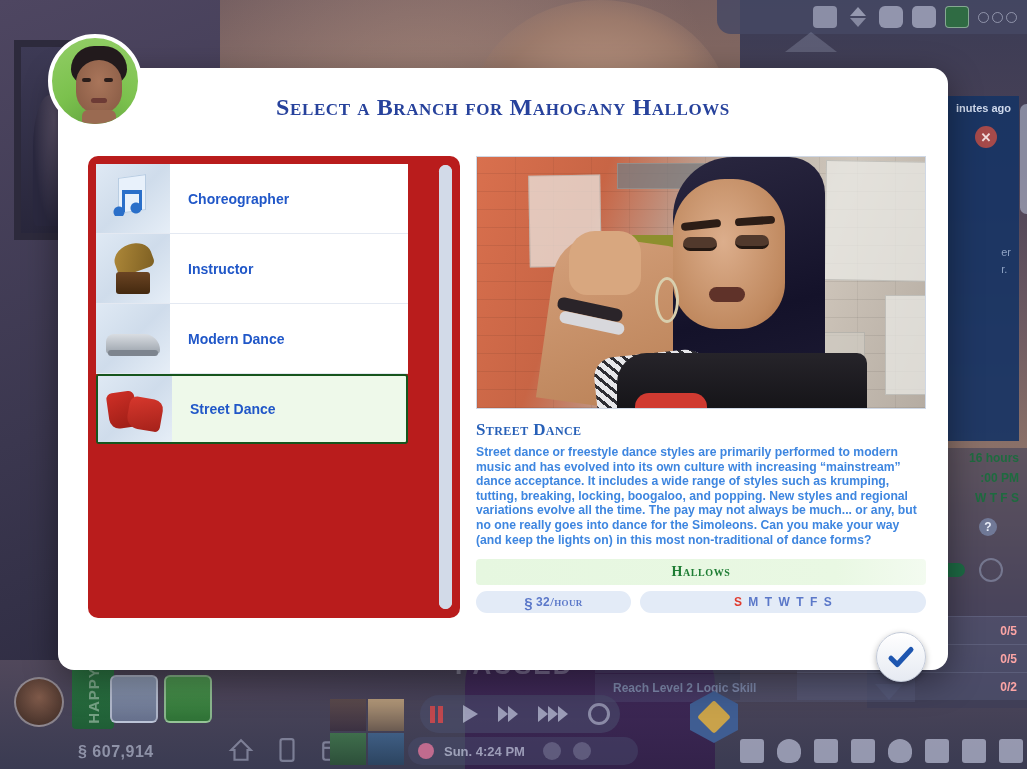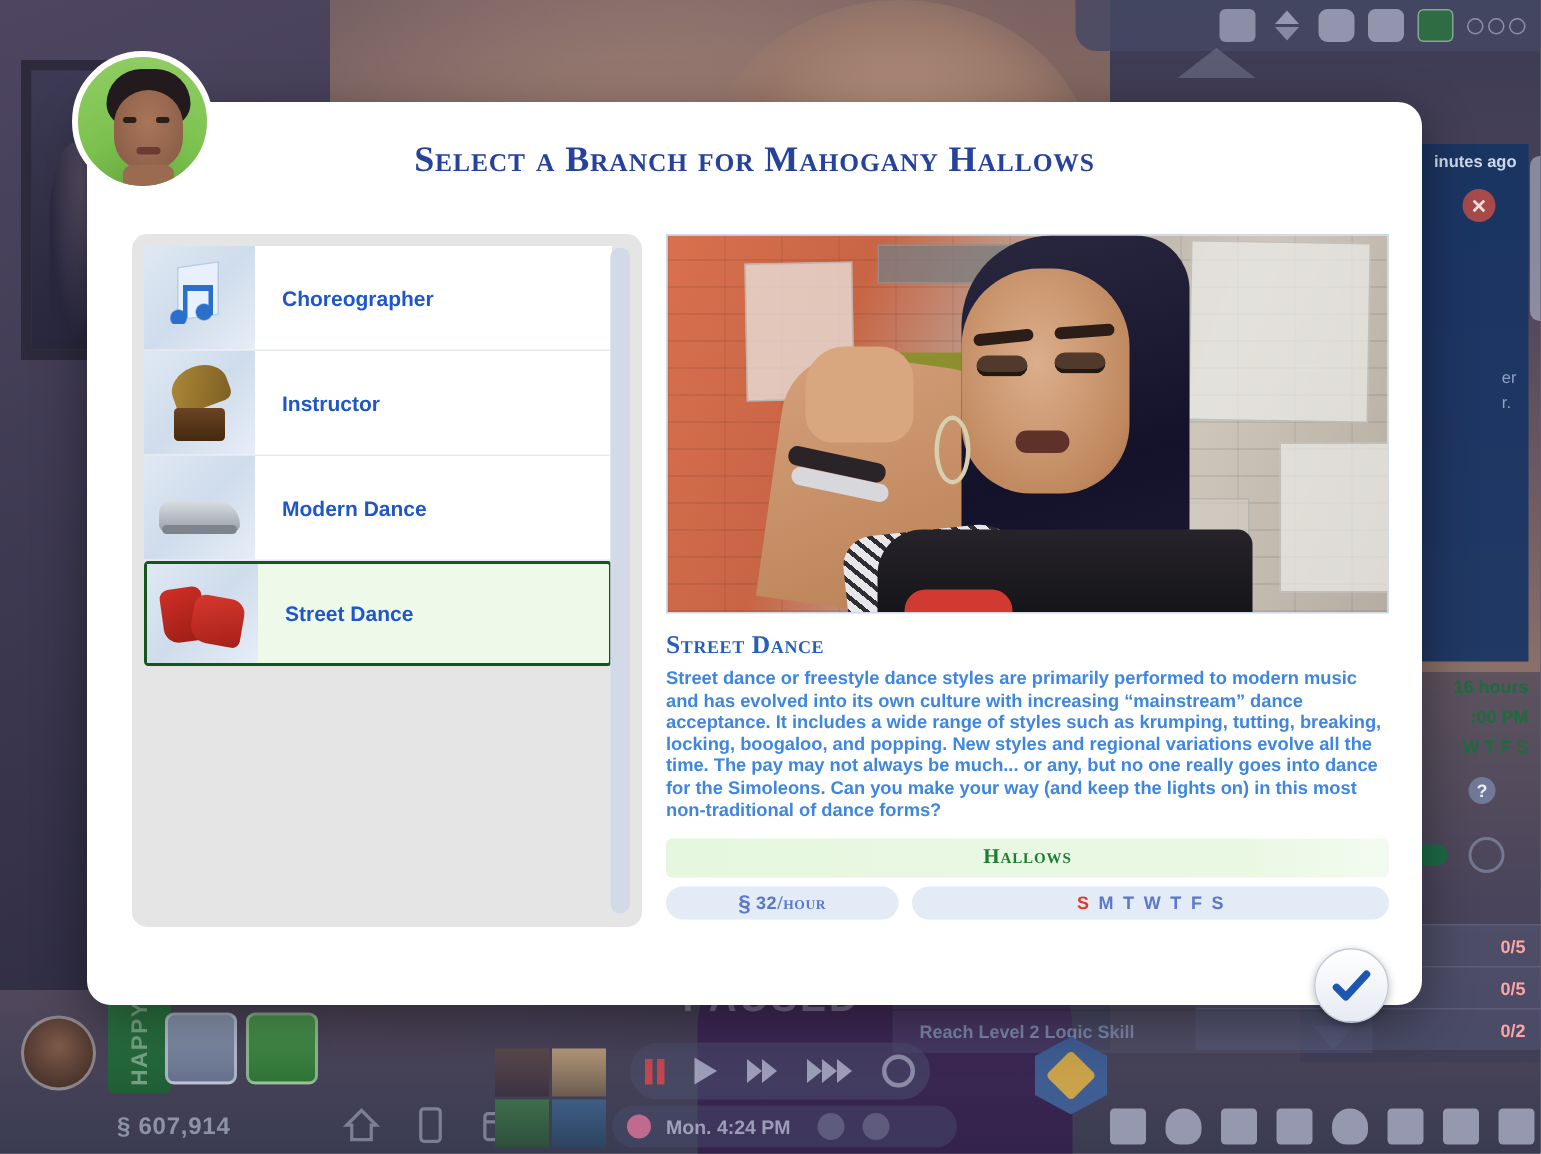--- a/index.html
+++ b/index.html
@@ -251,22 +251,22 @@
   .av-mouth{ position:absolute; left:39px; top:60px; width:16px;height:5px; background:#6d3b35; border-radius:4px;}
   .av-neck{ position:absolute; left:30px; top:72px; width:34px;height:22px; background:#9a6a51; border-radius:6px;}
 
   .modal-body{
     position:absolute; left:0; top:88px; right:0; bottom:0;
     display:flex; gap:16px; padding:0 14px 14px 30px;
   }
 
   
   .list-panel{
-    width:340px; height:462px;
-    background:#e5e5e5; border-radius:10px;
+    width:372px; height:462px;
+    background:#b91c1c; border-radius:10px;
     padding:8px 6px 8px 8px; position:relative;
     display:flex;
   }
   .list-scrollview{ width:312px; overflow:hidden; }
   .list-item{
     display:flex; align-items:stretch; height:70px;
     background:#ffffff; border-bottom:1px solid #e4e9f2;
     cursor:pointer;
   }
   .list-item.selected{
@@ -507,21 +507,21 @@
           </div>
         <div class="sp-ff">
             <i></i>
             <i></i>
             <i></i>
           </div>
         <div class="sp-dial"></div>
       </div>
       <div class="hud-timebar">
         <div class="tb-flower"></div>
-        <div class="hud-time">Mon. 4:24 PM</div>
+        <div class="hud-time">Sun. 4:24 PM</div>
         <div class="hud-wthr">
             <i></i>
             <i></i>
           </div>
       </div>
 
       <div class="hud-badge"></div>
       <div class="hud-rightrow">
         <div class="hr-ico"></div>
         <div class="hr-ico round"></div>

